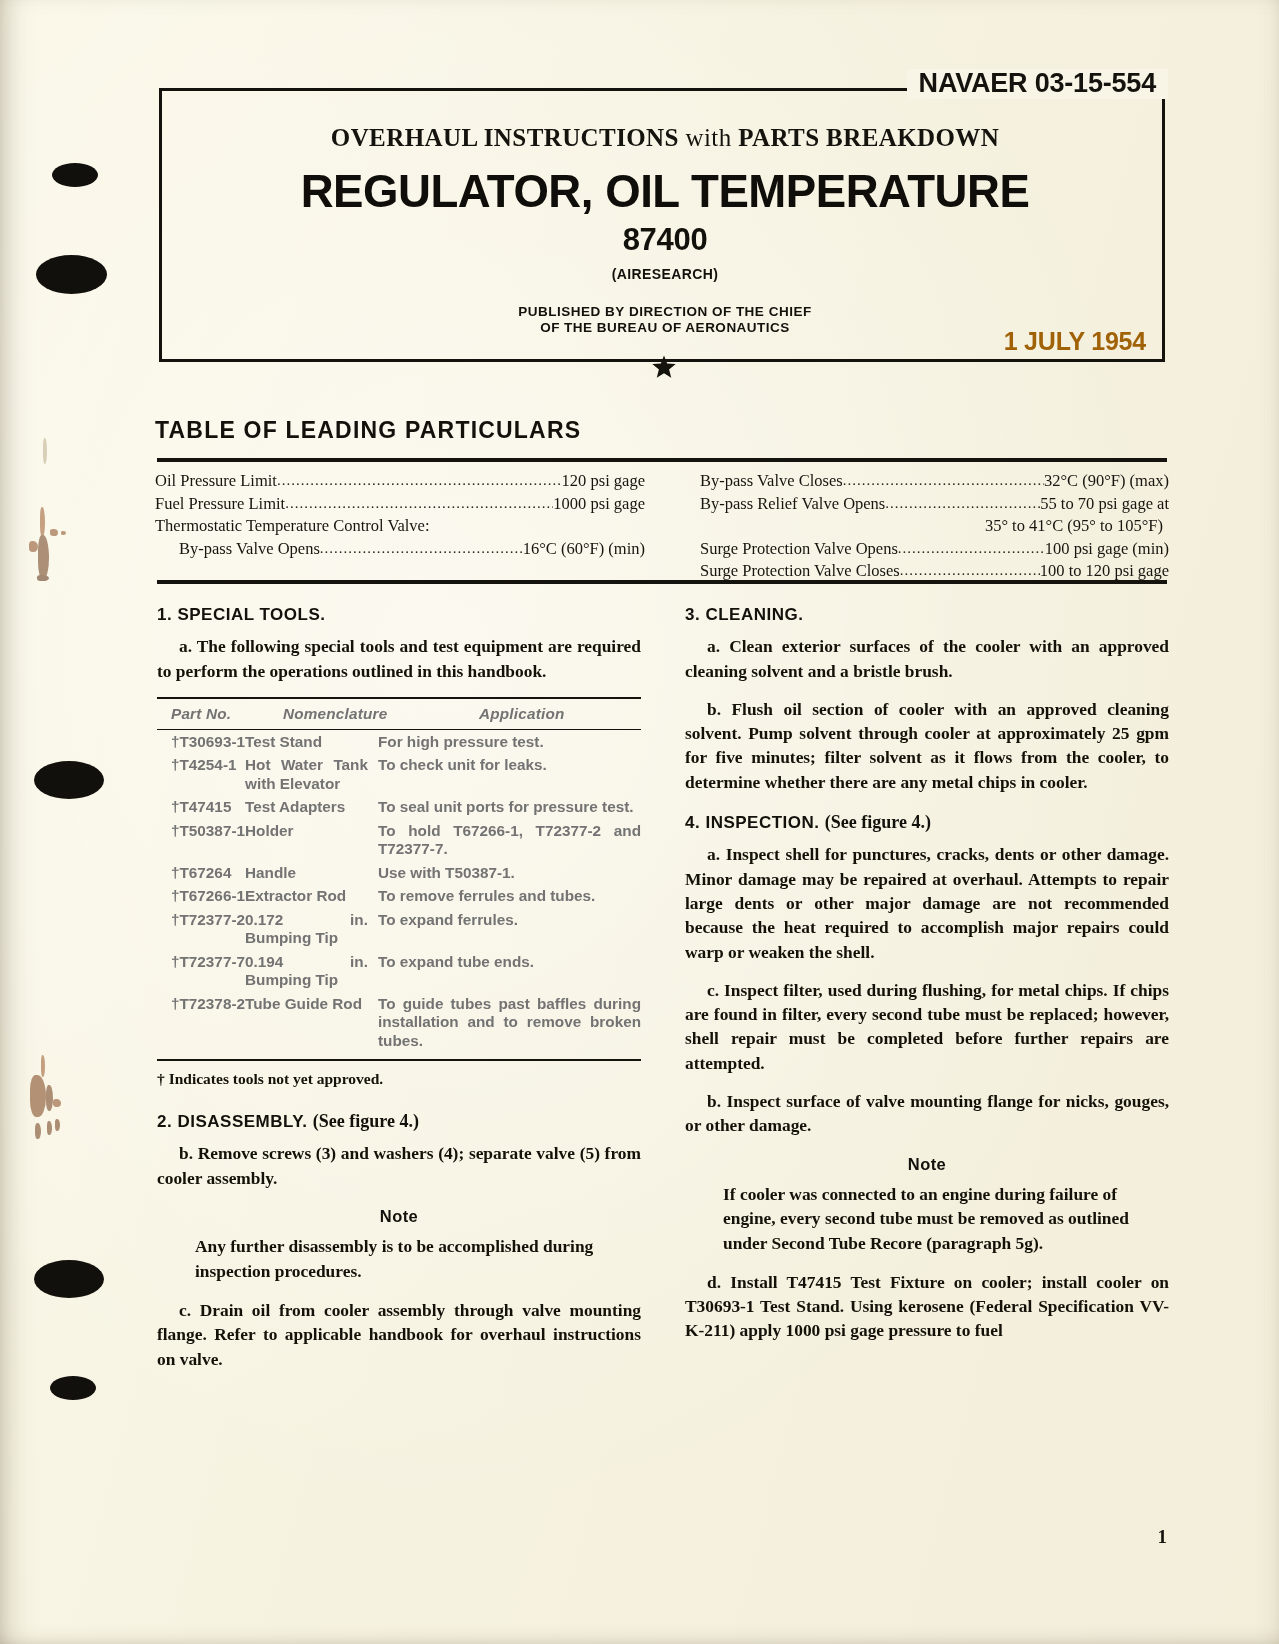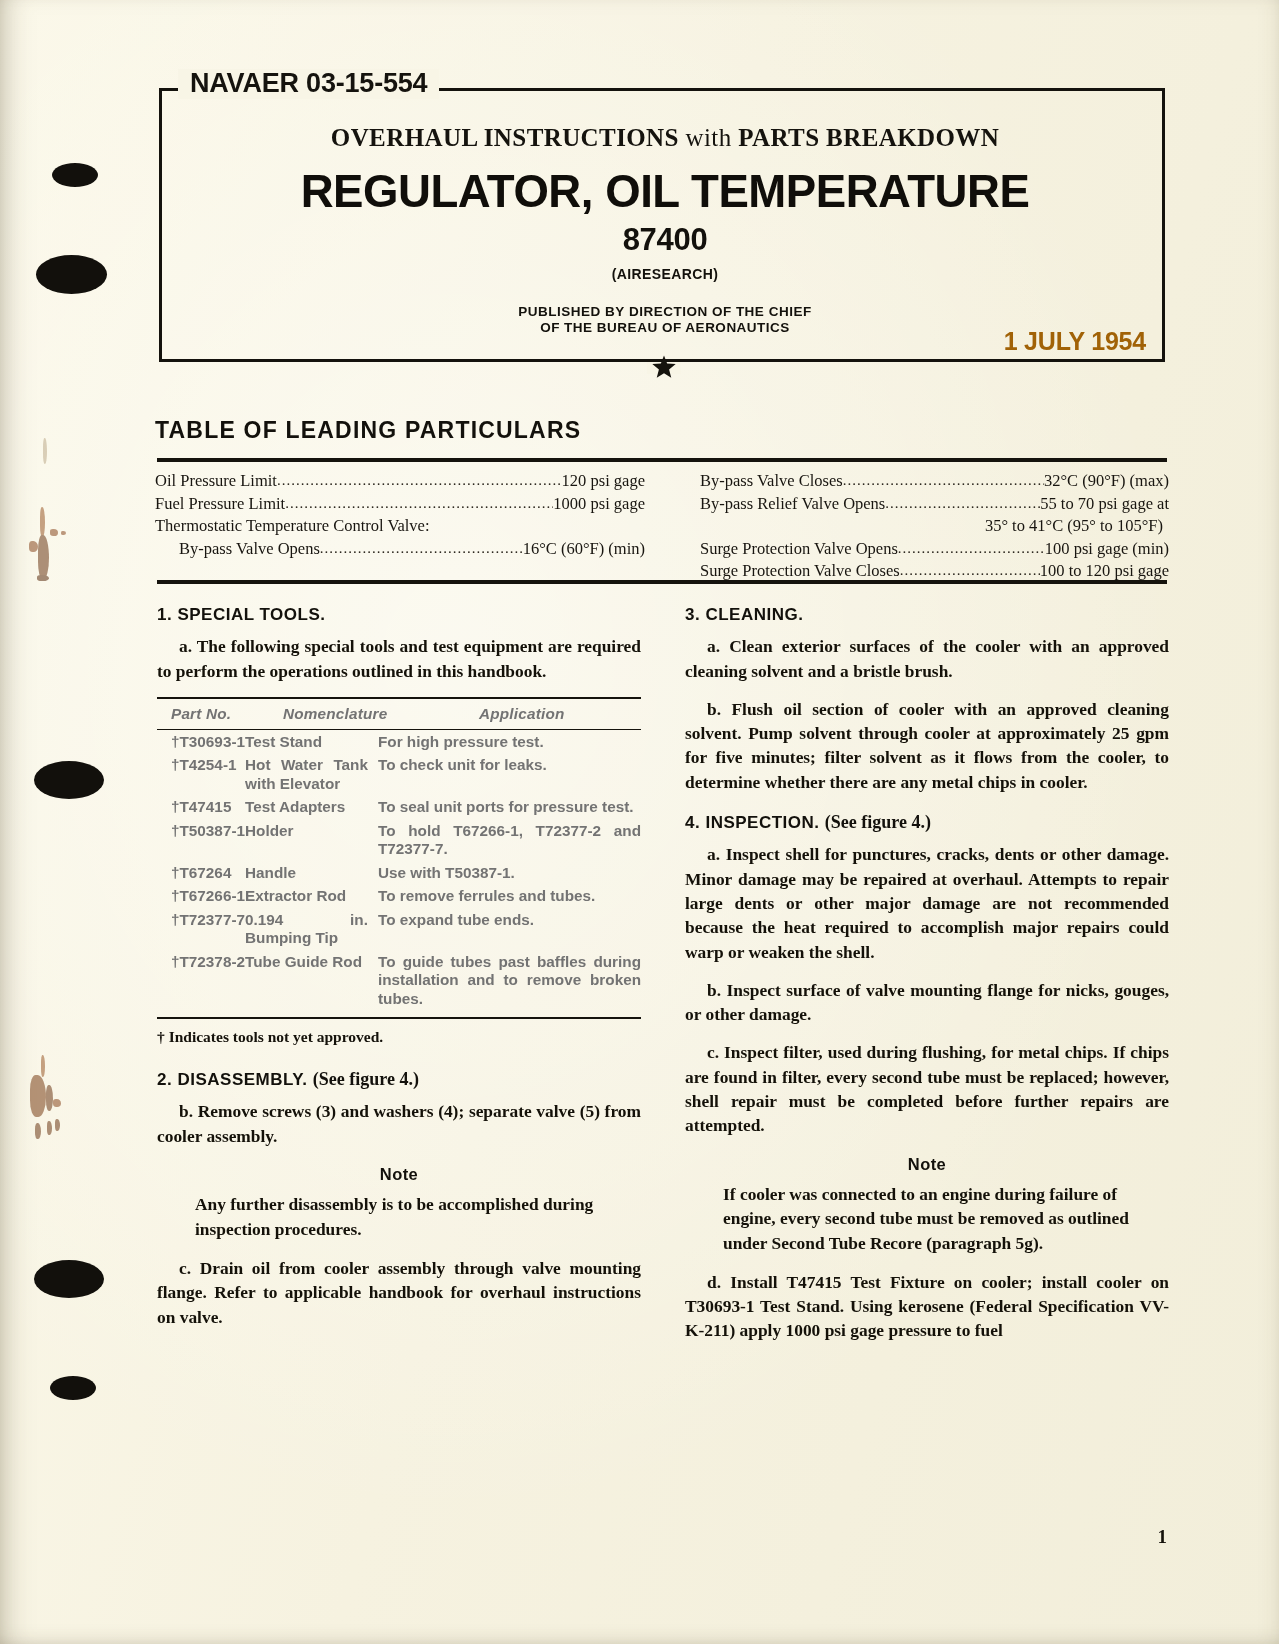--- a/index.html
+++ b/index.html
@@ -72,24 +72,24 @@
     position: absolute;
     left: 4px;
     top: 88px;
     width: 1006px;
     height: 274px;
     border: 3px solid #14120d;
     box-sizing: border-box;
   }
   .navaer-wrap {
     position: absolute;
-    left: 16px;
+    left: 0;
     top: -22px;
     width: 1006px;
-    text-align: left;
+    text-align: right;
   }
   .navaer {
     display: inline-block;
     position: relative;
     background: #f8f5e6;
     padding: 0 12px;
     font-family: "Liberation Sans", sans-serif;
     font-weight: bold;
     font-size: 27px;
     letter-spacing: -0.2px;
@@ -510,20 +510,25 @@
                 <td class="c-part">†T67264</td>
                 <td class="c-nom">Handle</td>
                 <td class="c-app">Use with T50387-1.</td>
               </tr>
               <tr>
                 <td class="c-part">†T67266-1</td>
                 <td class="c-nom">Extractor Rod</td>
                 <td class="c-app">To remove ferrules and tubes.</td>
               </tr>
               <tr>
+                <td class="c-part">†T72377-2</td>
+                <td class="c-nom">0.172 in. Bumping Tip</td>
+                <td class="c-app">To expand ferrules.</td>
+              </tr>
+              <tr>
                 <td class="c-part">†T72377-7</td>
                 <td class="c-nom">0.194 in. Bumping Tip</td>
                 <td class="c-app">To expand tube ends.</td>
               </tr>
               <tr>
                 <td class="c-part">†T72378-2</td>
                 <td class="c-nom">Tube Guide Rod</td>
                 <td class="c-app just">To guide tubes past baffles during installation and to remove broken tubes.</td>
               </tr>
             </tbody>
@@ -557,22 +562,22 @@
         <p class="para">a. Clean exterior surfaces of the cooler with an approved cleaning solvent and a bristle brush.</p>
         <p class="para">b. Flush oil section of cooler with an approved cleaning solvent. Pump solvent through cooler at approximately 25 gpm for five minutes; filter solvent as it flows from the cooler, to determine whether there are any metal chips in cooler.</p>
 
         <div class="sec-head" style="margin-top:16px;">
           <span>4.</span>
           <span>INSPECTION.</span>
           <span class="serif-paren">(See figure 4.)</span>
         </div>
 
         <p class="para">a. Inspect shell for punctures, cracks, dents or other damage. Minor damage may be repaired at overhaul. Attempts to repair large dents or other major damage are not recommended because the heat required to accomplish major repairs could warp or weaken the shell.</p>
+        <p class="para">c. Inspect filter, used during flushing, for metal chips. If chips are found in filter, every second tube must be replaced; however, shell repair must be completed before further repairs are attempted.</p>
         <p class="para">b. Inspect surface of valve mounting flange for nicks, gouges, or other damage.</p>
-        <p class="para">c. Inspect filter, used during flushing, for metal chips. If chips are found in filter, every second tube must be replaced; however, shell repair must be completed before further repairs are attempted.</p>
 
         <div class="note-head">Note</div>
         <div class="note-body">If cooler was connected to an engine during failure of engine, every second tube must be removed as outlined under Second Tube Recore (paragraph 5g).</div>
 
         <p class="para">d. Install T47415 Test Fixture on cooler; install cooler on T30693-1 Test Stand. Using kerosene (Federal Specification VV-K-211) apply 1000 psi gage pressure to fuel</p>
       </div>
     </div>
 
     <div class="page-number">1</div>
   </div>

